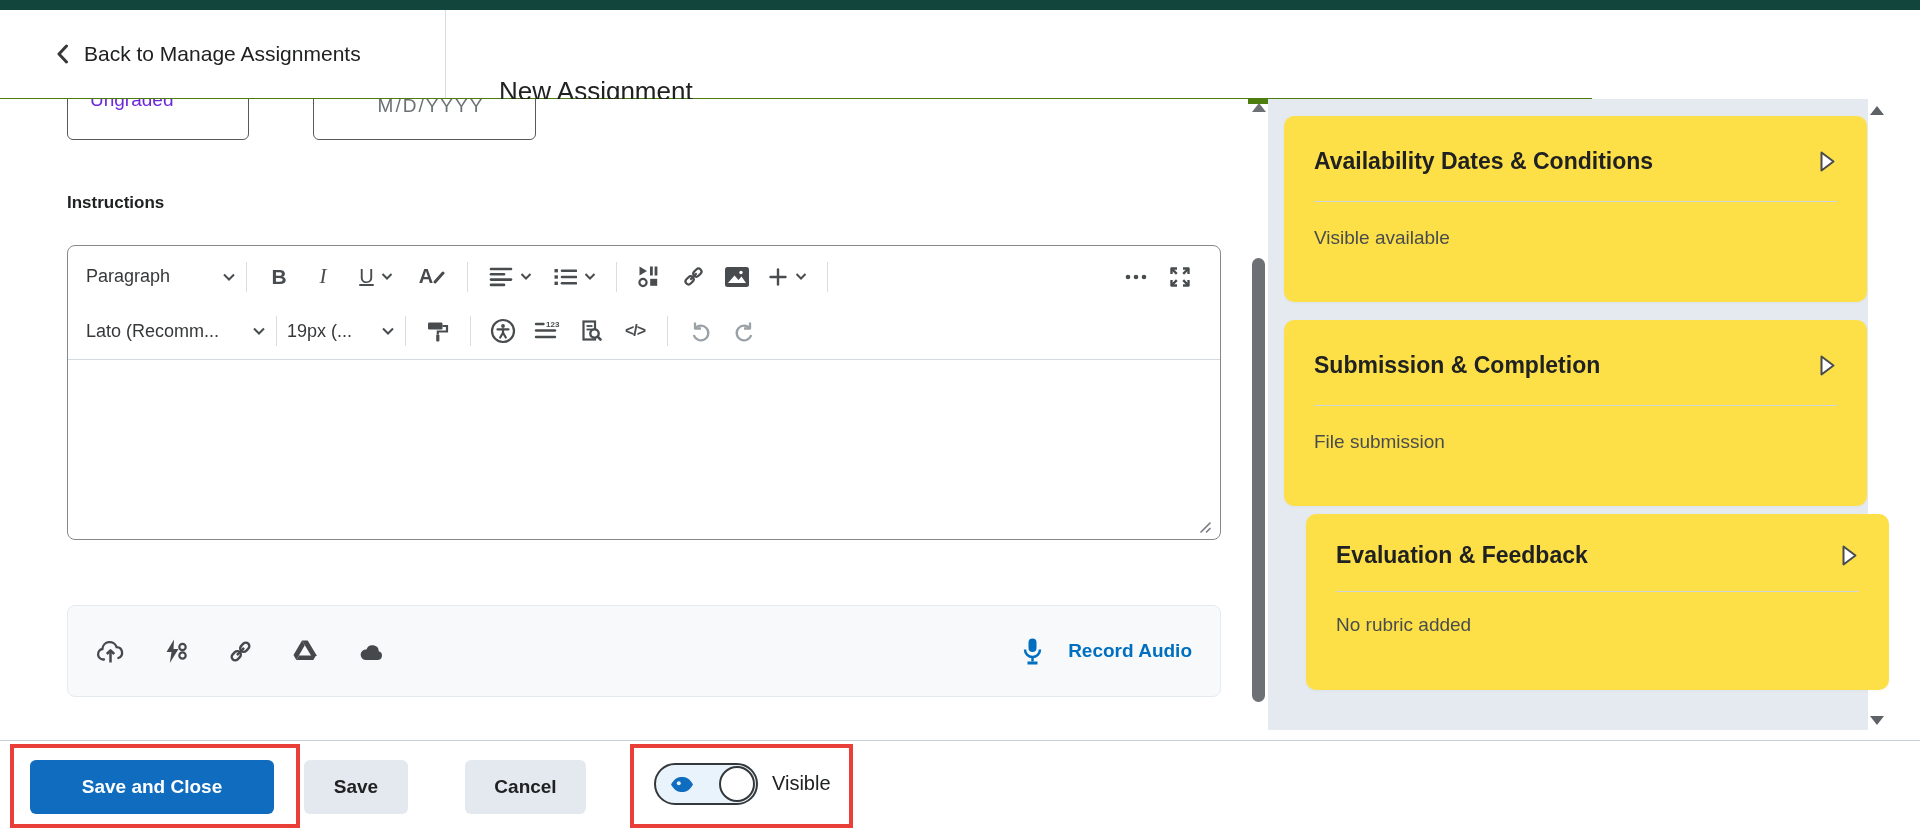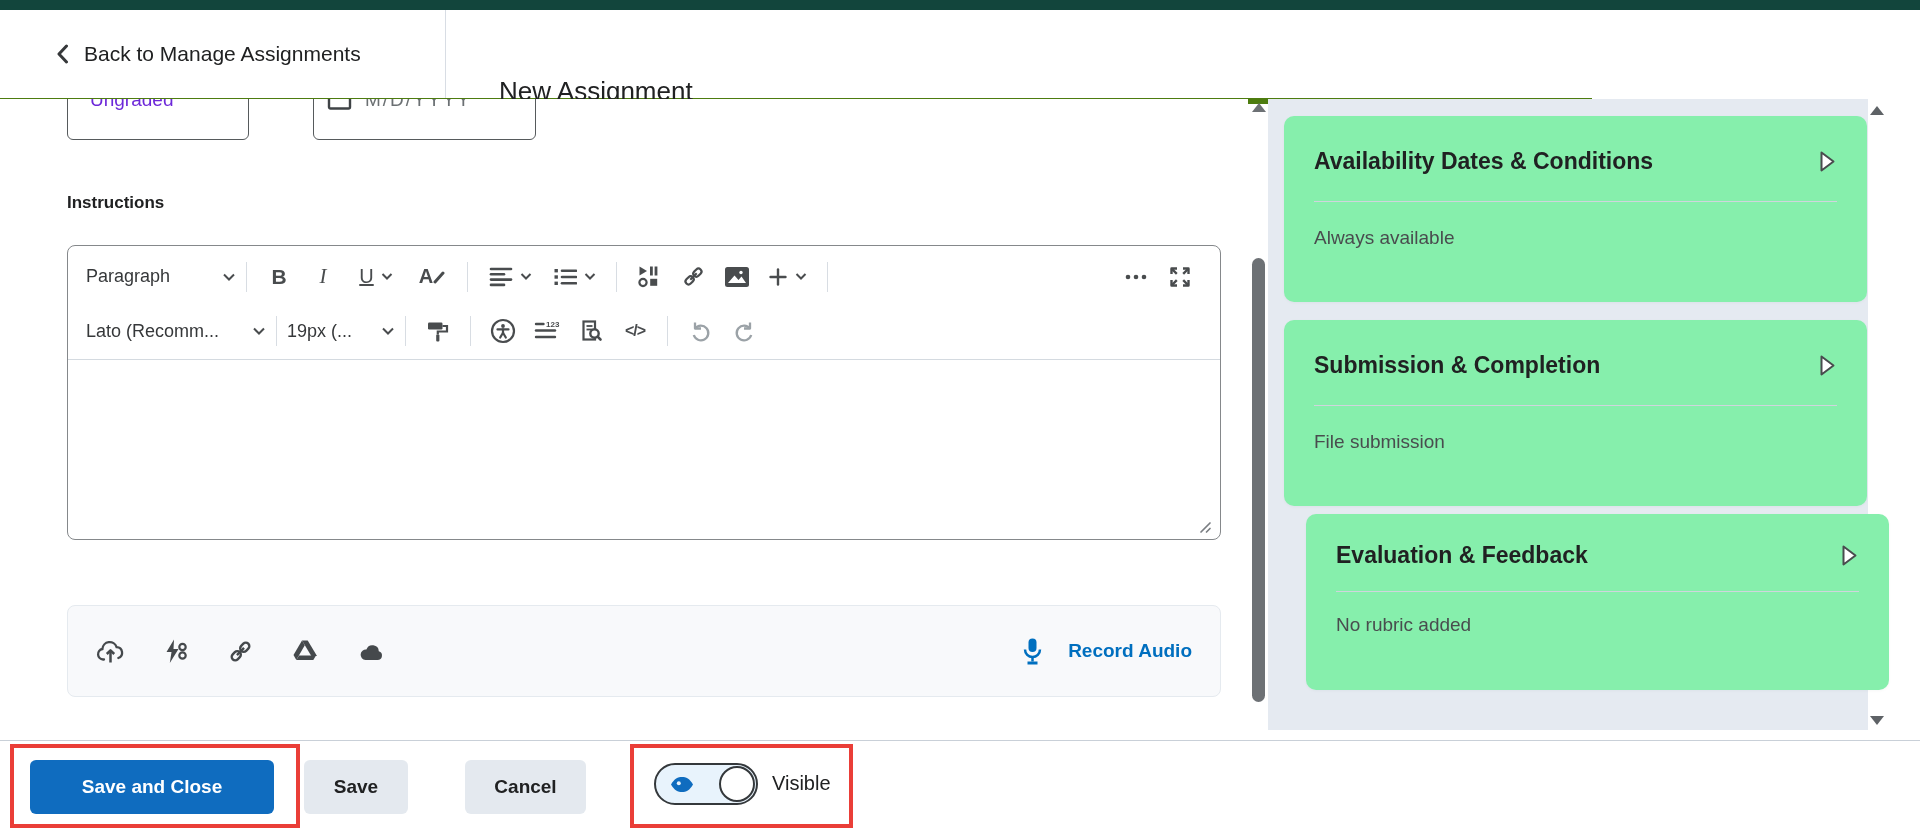--- a/index.html
+++ b/index.html
@@ -16,21 +16,21 @@
   .header-vdiv{position:absolute;left:445px;top:0;width:1px;height:88px;background:#d8dde4;}
   .page-title{position:absolute;left:499px;top:0;height:88px;display:flex;align-items:center;
               font-size:26px;color:#202122;margin-top:37px;}
 
   
   .content{position:absolute;left:0;top:99px;width:1248px;height:641px;background:#fff;overflow:hidden;}
 
   .field-box{position:absolute;top:-39px;height:80px;border:1px solid #565a5c;border-radius:6px;
              background:#fff;display:flex;align-items:center;box-sizing:border-box;font-size:19px;}
   .grade-box{left:67px;width:182px;padding-left:22px;color:#6d28d9;}
-  .date-box{left:313px;width:223px;padding-left:13px;color:#6b7073;gap:13px;}
+  .date-box{left:313px;width:223px;padding-left:13px;color:#6b7073;gap:13px;flex-direction:column;}
   .date-text{letter-spacing:2px;font-size:19px;color:#6b7073;}
 
   .instructions-label{position:absolute;left:67px;top:94px;font-size:17px;font-weight:bold;color:#202122;}
 
   .editor{position:absolute;left:67px;top:146px;width:1154px;height:295px;border:1px solid #85888b;
           border-radius:8px;background:#fff;box-sizing:border-box;}
   .tb-row{display:flex;align-items:center;padding:0 14px 0 18px;}
   .tb-row1{height:53px;padding-top:4px;}
   .tb-row2{height:56px;border-bottom:1px solid #d4dae0;}
   .tbtn{min-width:44px;height:40px;display:flex;align-items:center;justify-content:center;
@@ -58,21 +58,21 @@
                 font-size:19px;font-weight:bold;cursor:pointer;}
 
   
   .scroll-up-main{position:absolute;left:1252px;top:103px;width:0;height:0;
       border-left:7px solid transparent;border-right:7px solid transparent;border-bottom:9px solid #6d7175;}
   .scroll-thumb-main{position:absolute;left:1252px;top:258px;width:13px;height:444px;
       background:#6d7175;border-radius:7px;}
 
   
   .sidebar{position:absolute;left:1268px;top:99px;width:600px;height:631px;background:#e5eaf1;}
-  .sb-card{position:absolute;left:16px;width:583px;background:#86efac;border-radius:10px;
+  .sb-card{position:absolute;left:16px;width:583px;background:#fde047;border-radius:10px;
            box-shadow:0 1px 3px rgba(30,40,60,.04);}
   .sb-card-1{top:17px;height:186px;}
   .sb-card-2{top:221px;height:186px;}
   .sb-card-3{top:415px;height:176px;margin-left:22px;}
   .sb-card-head{display:flex;align-items:center;justify-content:space-between;padding:32px 30px 0 30px;}
   .sb-card-title{font-size:23px;font-weight:bold;color:#202122;}
   .sb-card-div{height:1px;background:#cfd5dc;margin:26px 30px 0 30px;}
   .sb-card-status{margin:25px 30px 0 30px;font-size:19px;color:#494c4e;}
   .sb-scroll-up{position:absolute;left:1870px;top:106px;width:0;height:0;
       border-left:7px solid transparent;border-right:7px solid transparent;border-bottom:9px solid #5e6266;}
@@ -422,21 +422,21 @@
     <div class="sb-card sb-card-1">
       <div class="sb-card-head">
         <div class="sb-card-title">Availability Dates &amp; Conditions</div>
         <span style="cursor:pointer;">
           <svg width="19" height="23" viewBox="0 0 19 23">
               <path d="M3.5 2.5 L15.5 11.5 L3.5 20.5 Z" fill="#fff" stroke="#494c4e" stroke-width="2" stroke-linejoin="round"></path>
             </svg>
         </span>
       </div>
       <div class="sb-card-div"></div>
-      <div class="sb-card-status">Always available</div>
+      <div class="sb-card-status">Visible available</div>
     </div>
 
     <div class="sb-card sb-card-2">
       <div class="sb-card-head">
         <div class="sb-card-title">Submission &amp; Completion</div>
         <span style="cursor:pointer;">
           <svg width="19" height="23" viewBox="0 0 19 23">
               <path d="M3.5 2.5 L15.5 11.5 L3.5 20.5 Z" fill="#fff" stroke="#494c4e" stroke-width="2" stroke-linejoin="round"></path>
             </svg>
         </span>

